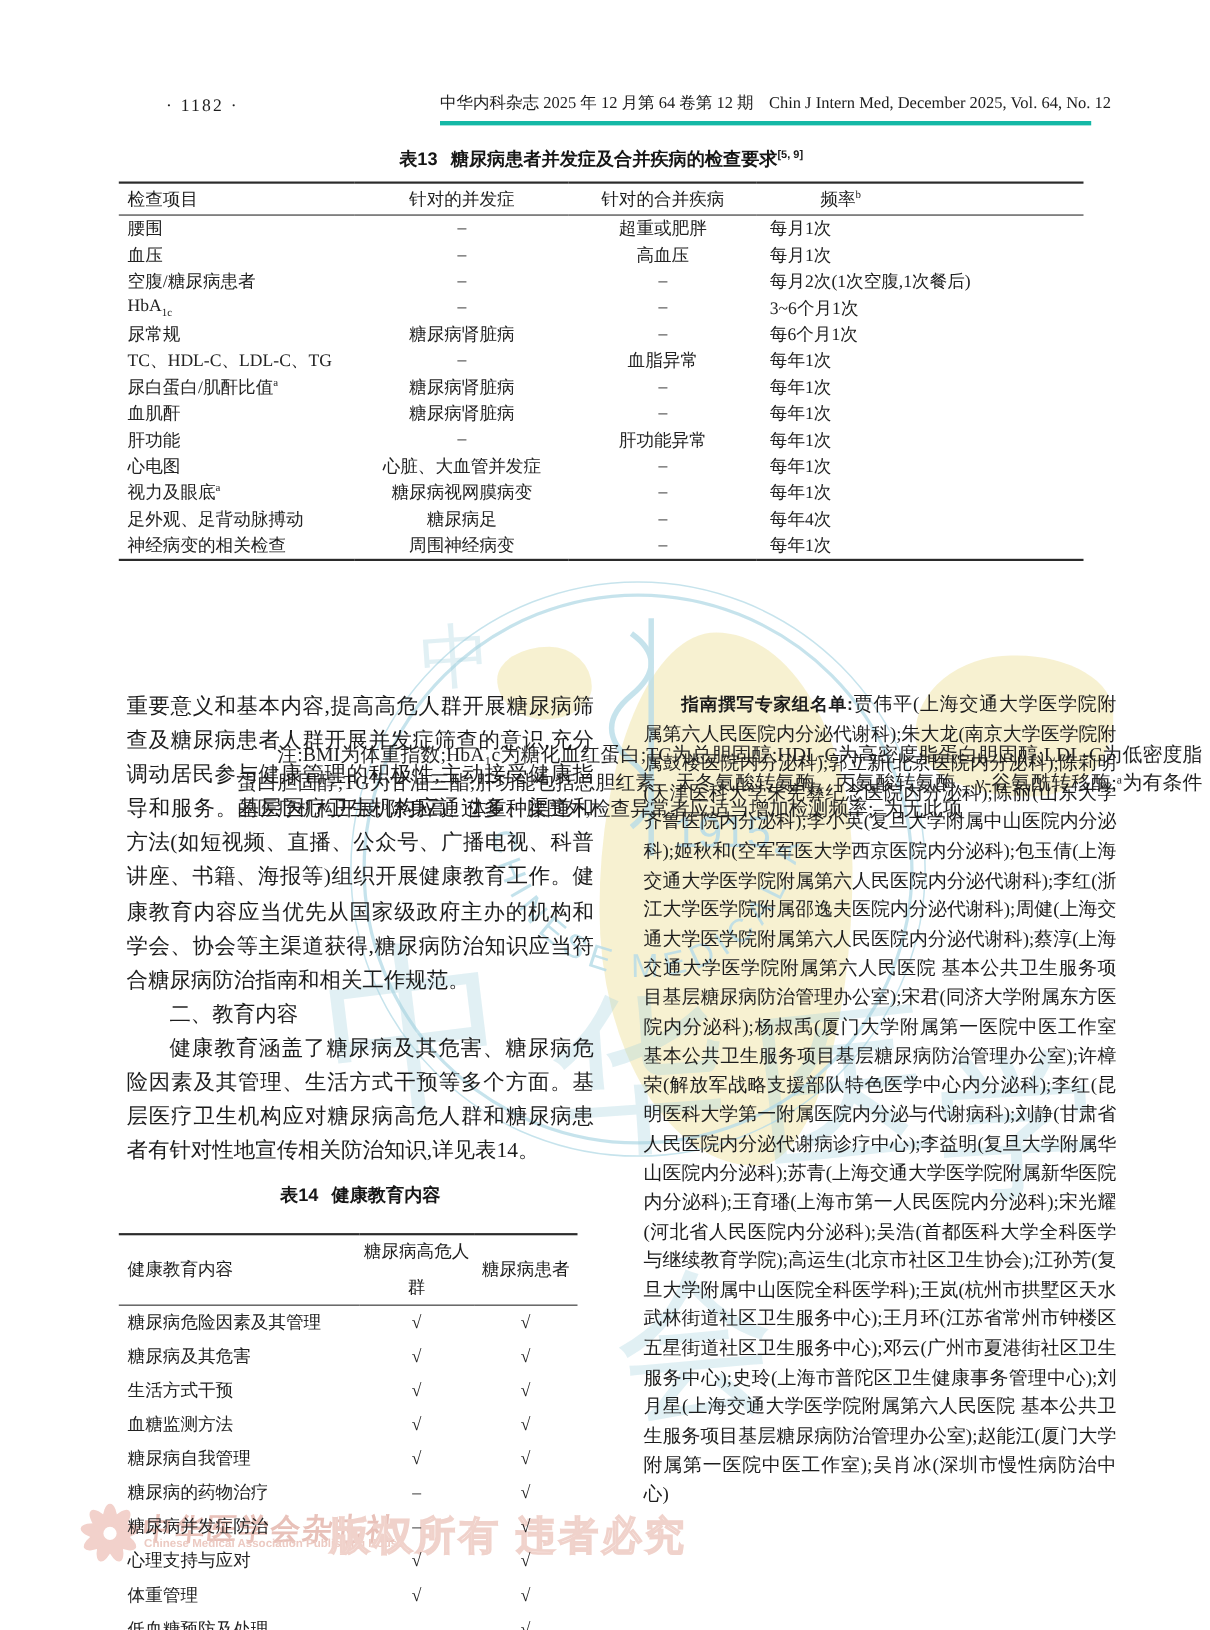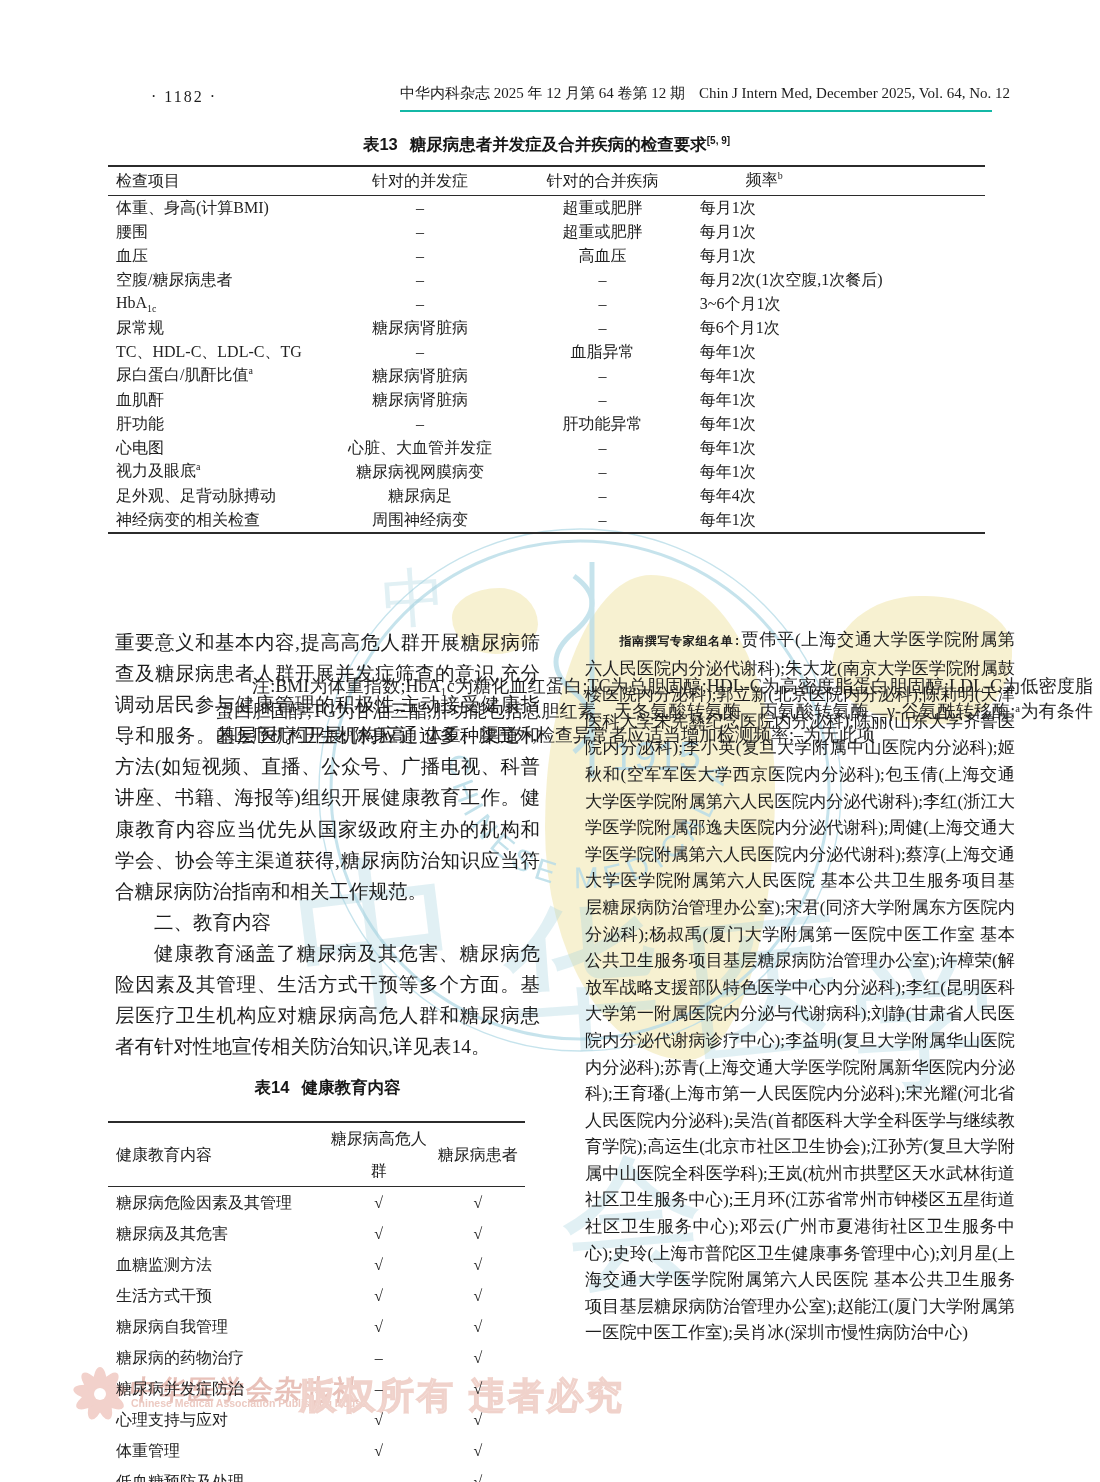--- a/index.html
+++ b/index.html
@@ -4,21 +4,21 @@
 <style>
   html,body{margin:0;padding:0;background:#ffffff;}
   .page{
     position:relative; width:1100px; height:1482px; overflow:hidden; background:#fff;
     font-family:"Liberation Serif","DejaVu Serif",serif; color:#1d1d1d;
   }
   
   .page-num{position:absolute; top:88px; left:116px; font-size:16px; letter-spacing:2px;margin-left:35px;}
   .journal-line{
     position:absolute; top:84px; left:400px; width:592px; text-align:center;
-    font-size:15px; white-space:nowrap; border-bottom:2px solid #14b8a6; padding-bottom:7px;
+    font-size:15px; white-space:nowrap; border-bottom:4px solid #14b8a6; padding-bottom:7px;
   }
   .journal-line .cn{margin-right:14px;}
   
   .t13-wrap{position:absolute; top:134px; left:108px; width:877px;}
   .tbl-caption{
     text-align:center; font-family:"Liberation Sans","DejaVu Sans",sans-serif;
     font-weight:700; font-size:16.5px; margin-bottom:9px; color:#161616;
   }
   .tbl-caption .cap-label{margin-right:12px;}
   .tbl-caption sup{font-size:10px;}
@@ -39,21 +39,21 @@
     font-size:18px; line-height:24.5px; text-align:justify; text-indent:2em; color:#242424;
   }
   
   .col-left{position:absolute; top:627px; left:115px; width:425px;
     font-size:19.5px; line-height:31.1px; text-align:justify; color:#1c1c1c;}
   .col-left p{margin:0;}
   .indent{text-indent:2em;}
   .col-right{position:absolute; top:627px; left:585px; width:430px;
     font-size:17.2px; line-height:26.6px; text-align:justify; color:#1c1c1c;}
   .col-right p{margin:0; text-indent:2em;}
-  .lead{font-family:Liberation Mono, monospace; font-weight:700; font-size:12px;}
+  .lead{font-family:Liberation Sans, sans-serif; font-weight:700; font-size:16px;}
   
   .t14-wrap{margin-top:10px;}
   .t14-wrap .tbl-caption{margin-bottom:18px;}
   .t14{width:417px; margin-left:-7px; border-top:2.3px solid #2b2b2b; border-bottom:2.3px solid #2b2b2b; font-size:16px;}
   .t14 th{font-weight:normal; border-bottom:1.3px solid #2b2b2b; height:27px; padding:0;}
   .t14 td{height:22.8px; padding:0; color:#222;}
   .t14 th:nth-child(1){width:215px;} .t14 th:nth-child(2){width:106px;} .t14 th:nth-child(3){width:96px;}
   
   .wm{position:absolute; pointer-events:none;}
   .wm-blob{background:#f6eec9; opacity:.85;}
@@ -145,26 +145,20 @@
           <thead>
             <tr>
               <th class="cL">检查项目</th>
               <th class="cC">针对的并发症</th>
               <th class="cC">针对的合并疾病</th>
               <th class="cF">频率<sup>b</sup></th>
             </tr>
           </thead>
           <tbody>
             <tr>
-              <td class="cL">体重、身高(计算BMI)</td>
-              <td class="cC">–</td>
-              <td class="cC">超重或肥胖</td>
-              <td class="cF">每月1次</td>
-            </tr>
-            <tr>
               <td class="cL">腰围</td>
               <td class="cC">–</td>
               <td class="cC">超重或肥胖</td>
               <td class="cF">每月1次</td>
             </tr>
             <tr>
               <td class="cL">血压</td>
               <td class="cC">–</td>
               <td class="cC">高血压</td>
               <td class="cF">每月1次</td>
@@ -262,26 +256,26 @@
                 <td class="cL">糖尿病危险因素及其管理</td>
                 <td class="cC">√</td>
                 <td class="cC">√</td>
               </tr>
               <tr>
                 <td class="cL">糖尿病及其危害</td>
                 <td class="cC">√</td>
                 <td class="cC">√</td>
               </tr>
               <tr>
+                <td class="cL">生活方式干预</td>
+                <td class="cC">√</td>
+                <td class="cC">√</td>
+              </tr>
+              <tr>
                 <td class="cL">血糖监测方法</td>
-                <td class="cC">√</td>
-                <td class="cC">√</td>
-              </tr>
-              <tr>
-                <td class="cL">生活方式干预</td>
                 <td class="cC">√</td>
                 <td class="cC">√</td>
               </tr>
               <tr>
                 <td class="cL">糖尿病自我管理</td>
                 <td class="cC">√</td>
                 <td class="cC">√</td>
               </tr>
               <tr>
                 <td class="cL">糖尿病的药物治疗</td>

